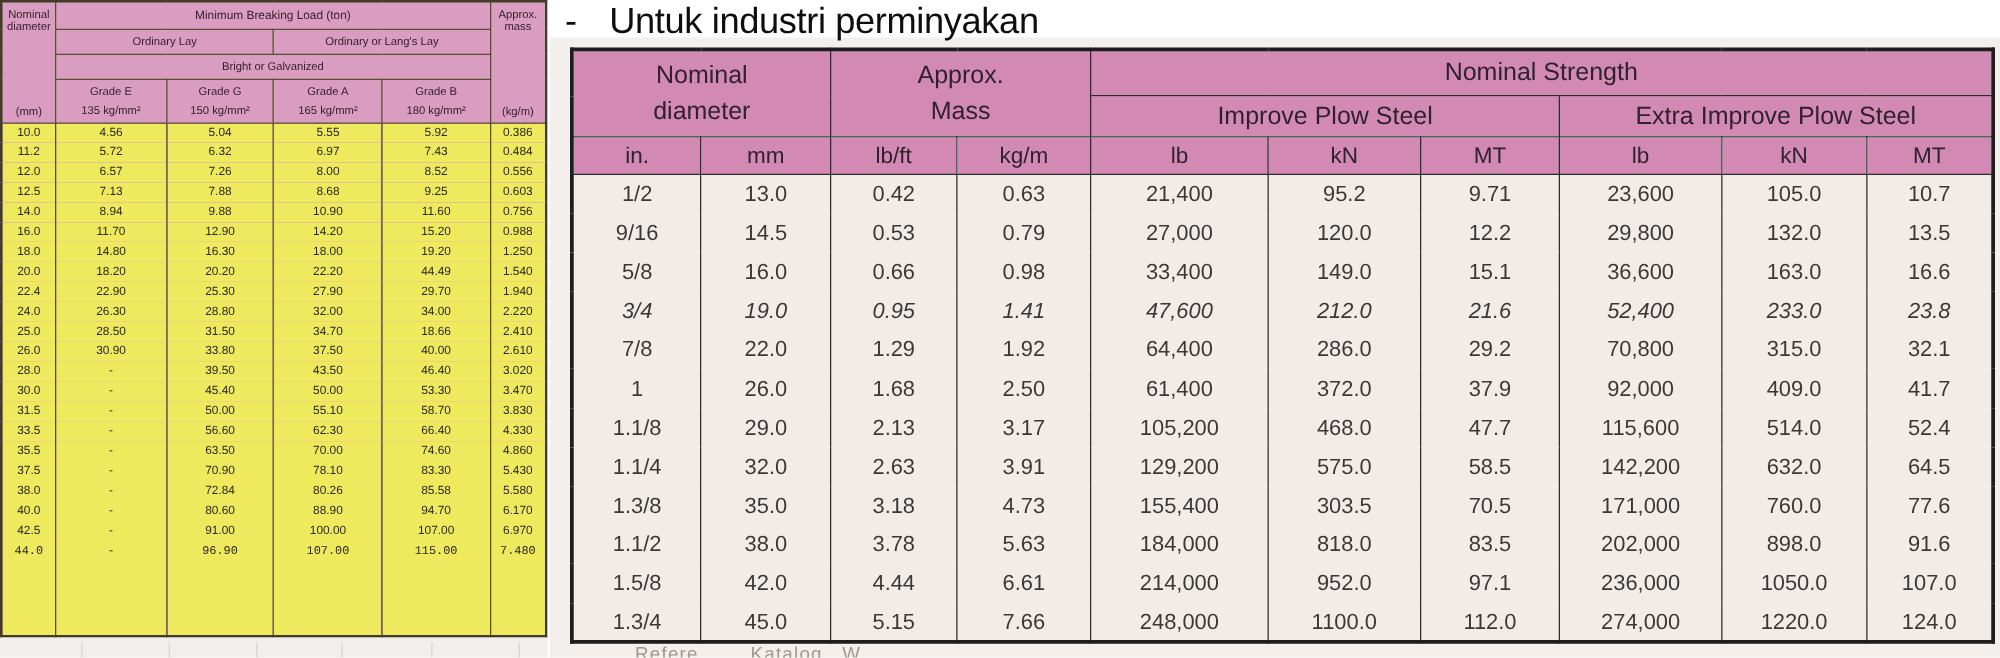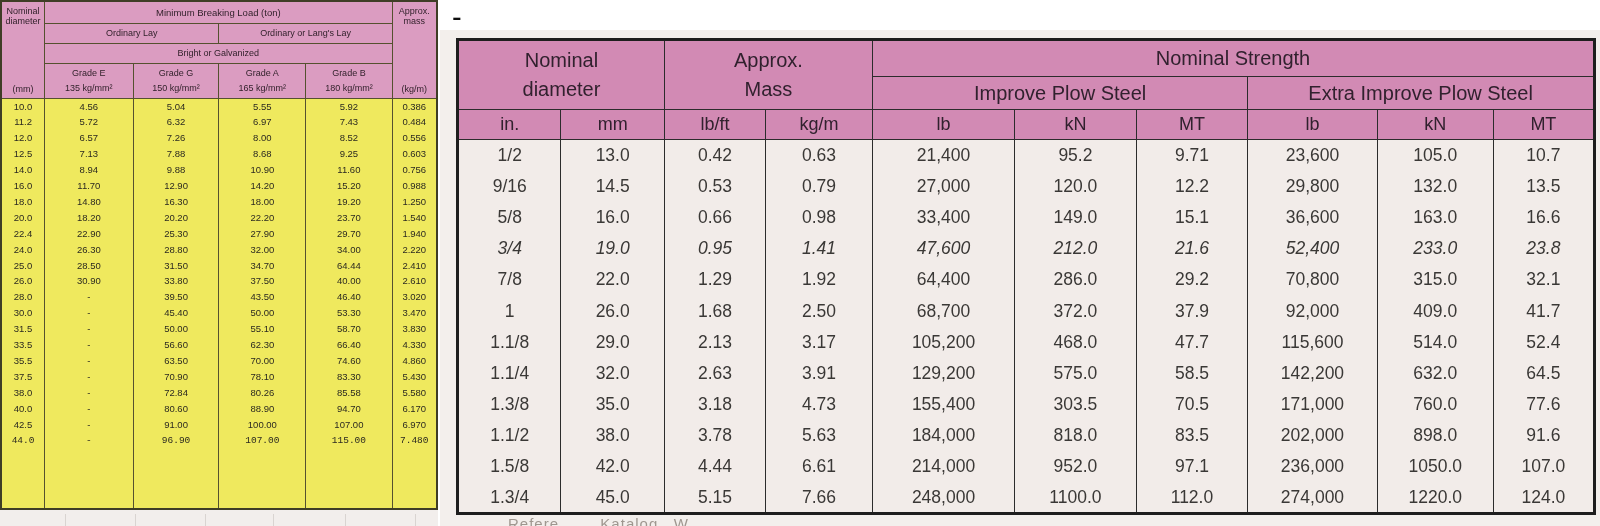--- a/index.html
+++ b/index.html
@@ -168,21 +168,21 @@
           <td>16.30</td>
           <td>18.00</td>
           <td>19.20</td>
           <td>1.250</td>
         </tr>
         <tr style="height: 15.8px;">
           <td>20.0</td>
           <td>18.20</td>
           <td>20.20</td>
           <td>22.20</td>
-          <td>23.70</td>
+          <td>44.49</td>
           <td>1.540</td>
         </tr>
         <tr style="height: 15.8px;">
           <td>22.4</td>
           <td>22.90</td>
           <td>25.30</td>
           <td>27.90</td>
           <td>29.70</td>
           <td>1.940</td>
         </tr>
@@ -192,21 +192,21 @@
           <td>28.80</td>
           <td>32.00</td>
           <td>34.00</td>
           <td>2.220</td>
         </tr>
         <tr style="height: 15.8px;">
           <td>25.0</td>
           <td>28.50</td>
           <td>31.50</td>
           <td>34.70</td>
-          <td>64.44</td>
+          <td>18.66</td>
           <td>2.410</td>
         </tr>
         <tr style="height: 15.8px;">
           <td>26.0</td>
           <td>30.90</td>
           <td>33.80</td>
           <td>37.50</td>
           <td>40.00</td>
           <td>2.610</td>
         </tr>
@@ -311,20 +311,21 @@
   <div class="vline" style="left:273px"></div>
   <div class="vline" style="left:345px"></div>
   <div class="vline" style="left:415px"></div>
 </div>
 
 <div class="right-panel">
   <div class="scan-area"></div>
 
   <div class="heading">
     <span class="dash">-</span>
+    <span>Untuk industri perminyakan</span>
   </div>
 
   <div class="rt-wrap">
     <table class="rt">
       <colgroup>
         <col style="width:9.1%">
           <col style="width:9.1%">
           <col style="width:8.9%">
           <col style="width:9.4%">
         <col style="width:12.5%">
@@ -426,21 +427,21 @@
             <td>29.2</td>
             <td>70,800</td>
             <td>315.0</td>
             <td>32.1</td>
           </tr>
           <tr style="height: 31.2px;">
             <td>1</td>
             <td>26.0</td>
             <td>1.68</td>
             <td>2.50</td>
-            <td>68,700</td>
+            <td>61,400</td>
             <td>372.0</td>
             <td>37.9</td>
             <td>92,000</td>
             <td>409.0</td>
             <td>41.7</td>
           </tr>
           <tr style="height: 31.2px;">
             <td>1.1/8</td>
             <td>29.0</td>
             <td>2.13</td>

